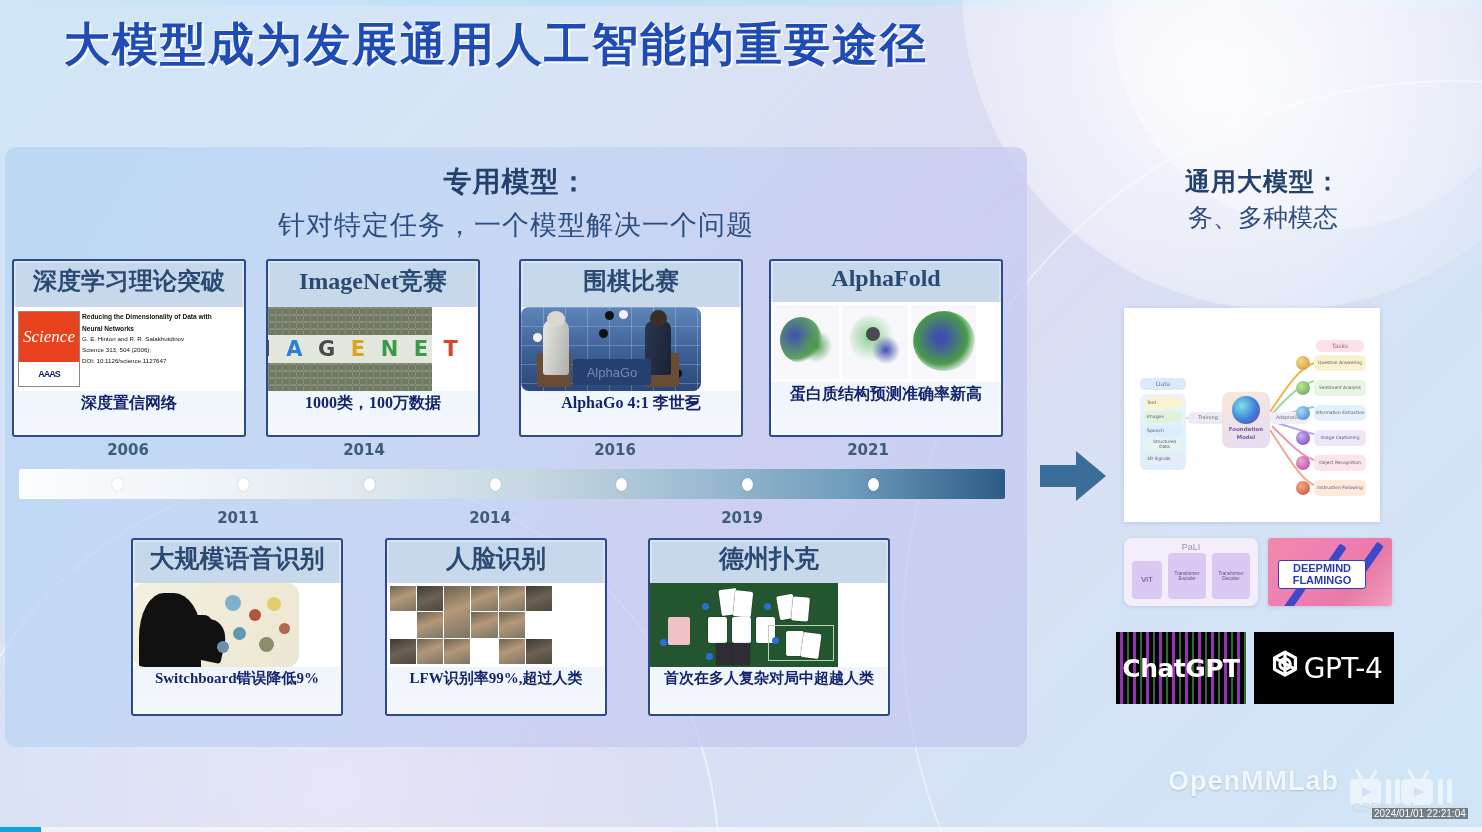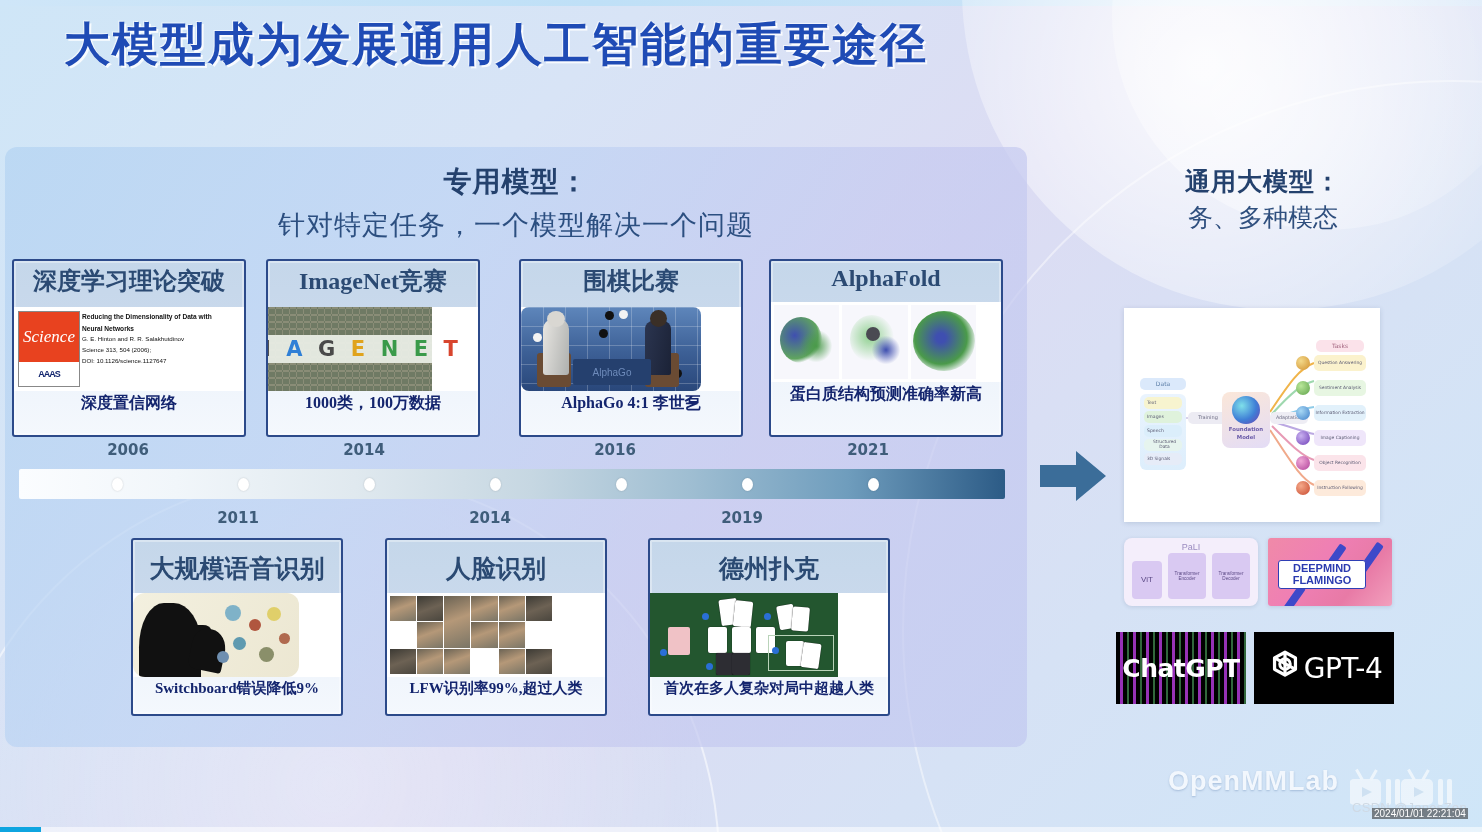--- a/index.html
+++ b/index.html
@@ -82,21 +82,21 @@
   
   .row1 { top:259px; height:178px; }
   .row1 .ctitle { font-size:24px; padding:4px 0 6px; }
   .row1 .ccap { font-size:16px; margin-top:2px; }
   #card-dl   { left:12px;  width:234px; }
   #card-in   { left:266px; width:214px; }
   #card-go   { left:519px; width:224px; }
   #card-af   { left:769px; width:234px; }
   
   .row2 { top:538px; height:178px; }
-  .row2 .ctitle { font-size:25px; padding:12px 0 4px; }
+  .row2 .ctitle { font-size:25px; padding:2px 0 4px; }
   .row2 .ccap { font-size:15px; margin-top:2px; }
   #card-asr  { left:131px; width:212px; }
   #card-face { left:385px; width:222px; }
   #card-poker{ left:648px; width:242px; }
   
   .sci { display:flex; width:214px; height:84px; padding:4px; gap:2px; }
   .sci-logo { width:62px; border:1px solid #888; display:flex; flex-direction:column; }
   .sci-logo .sc { flex:1; background:#e8421f; color:#fff; font-family:"Liberation Serif",serif;
     font-size:17px; display:flex; align-items:center; justify-content:center; font-style:italic;}
   .sci-logo .aaas { height:24px; background:#fff; color:#12256e; font-size:9px;
@@ -135,21 +135,21 @@
     background:linear-gradient(100deg,#e8e6e2,#aeb0ae);}
   .go .robot::after{content:"";position:absolute;left:4px;top:-8px;width:18px;height:16px;border-radius:50%;
     background:#d9d7d2;}
   .go .human{position:absolute;right:30px;top:14px;width:26px;height:54px;border-radius:8px 8px 2px 2px;
     background:linear-gradient(100deg,#2b3550,#1b2236);}
   .go .human::after{content:"";position:absolute;left:5px;top:-11px;width:17px;height:17px;border-radius:50%;
     background:#3a2f27;}
   .go .chair1,.go .chair2{position:absolute;bottom:4px;width:34px;height:34px;background:#6a4b33;border-radius:3px;}
   .go .chair1{left:16px;} .go .chair2{right:22px;}
   .go .table{position:absolute;left:52px;bottom:6px;width:78px;height:26px;background:#25406e;border-radius:2px;
-    display:flex;align-items:center;justify-content:center;color:#6e8bbb;font-size:10px;}
+    display:flex;align-items:center;justify-content:center;color:#6e8bbb;font-size:13px;}
   
   .af { width:208px; height:80px; display:flex; gap:3px; padding:3px; background:#fff; }
   .af .p { flex:1; position:relative; overflow:hidden; background:#f7f7fc; }
   .af .p .blob{position:absolute;border-radius:50%;}
   
   .asr{width:166px;height:84px;border-radius:12px;position:relative;overflow:hidden;
     background:linear-gradient(120deg,#f3f0df,#ece7d2);}
   .asr .head{position:absolute;left:6px;bottom:0;width:62px;height:74px;background:#111;
     border-radius:40% 44% 0 0 / 60% 56% 0 0;}
   .asr .head::after{content:"";position:absolute;right:-10px;top:22px;width:16px;height:10px;background:#111;

